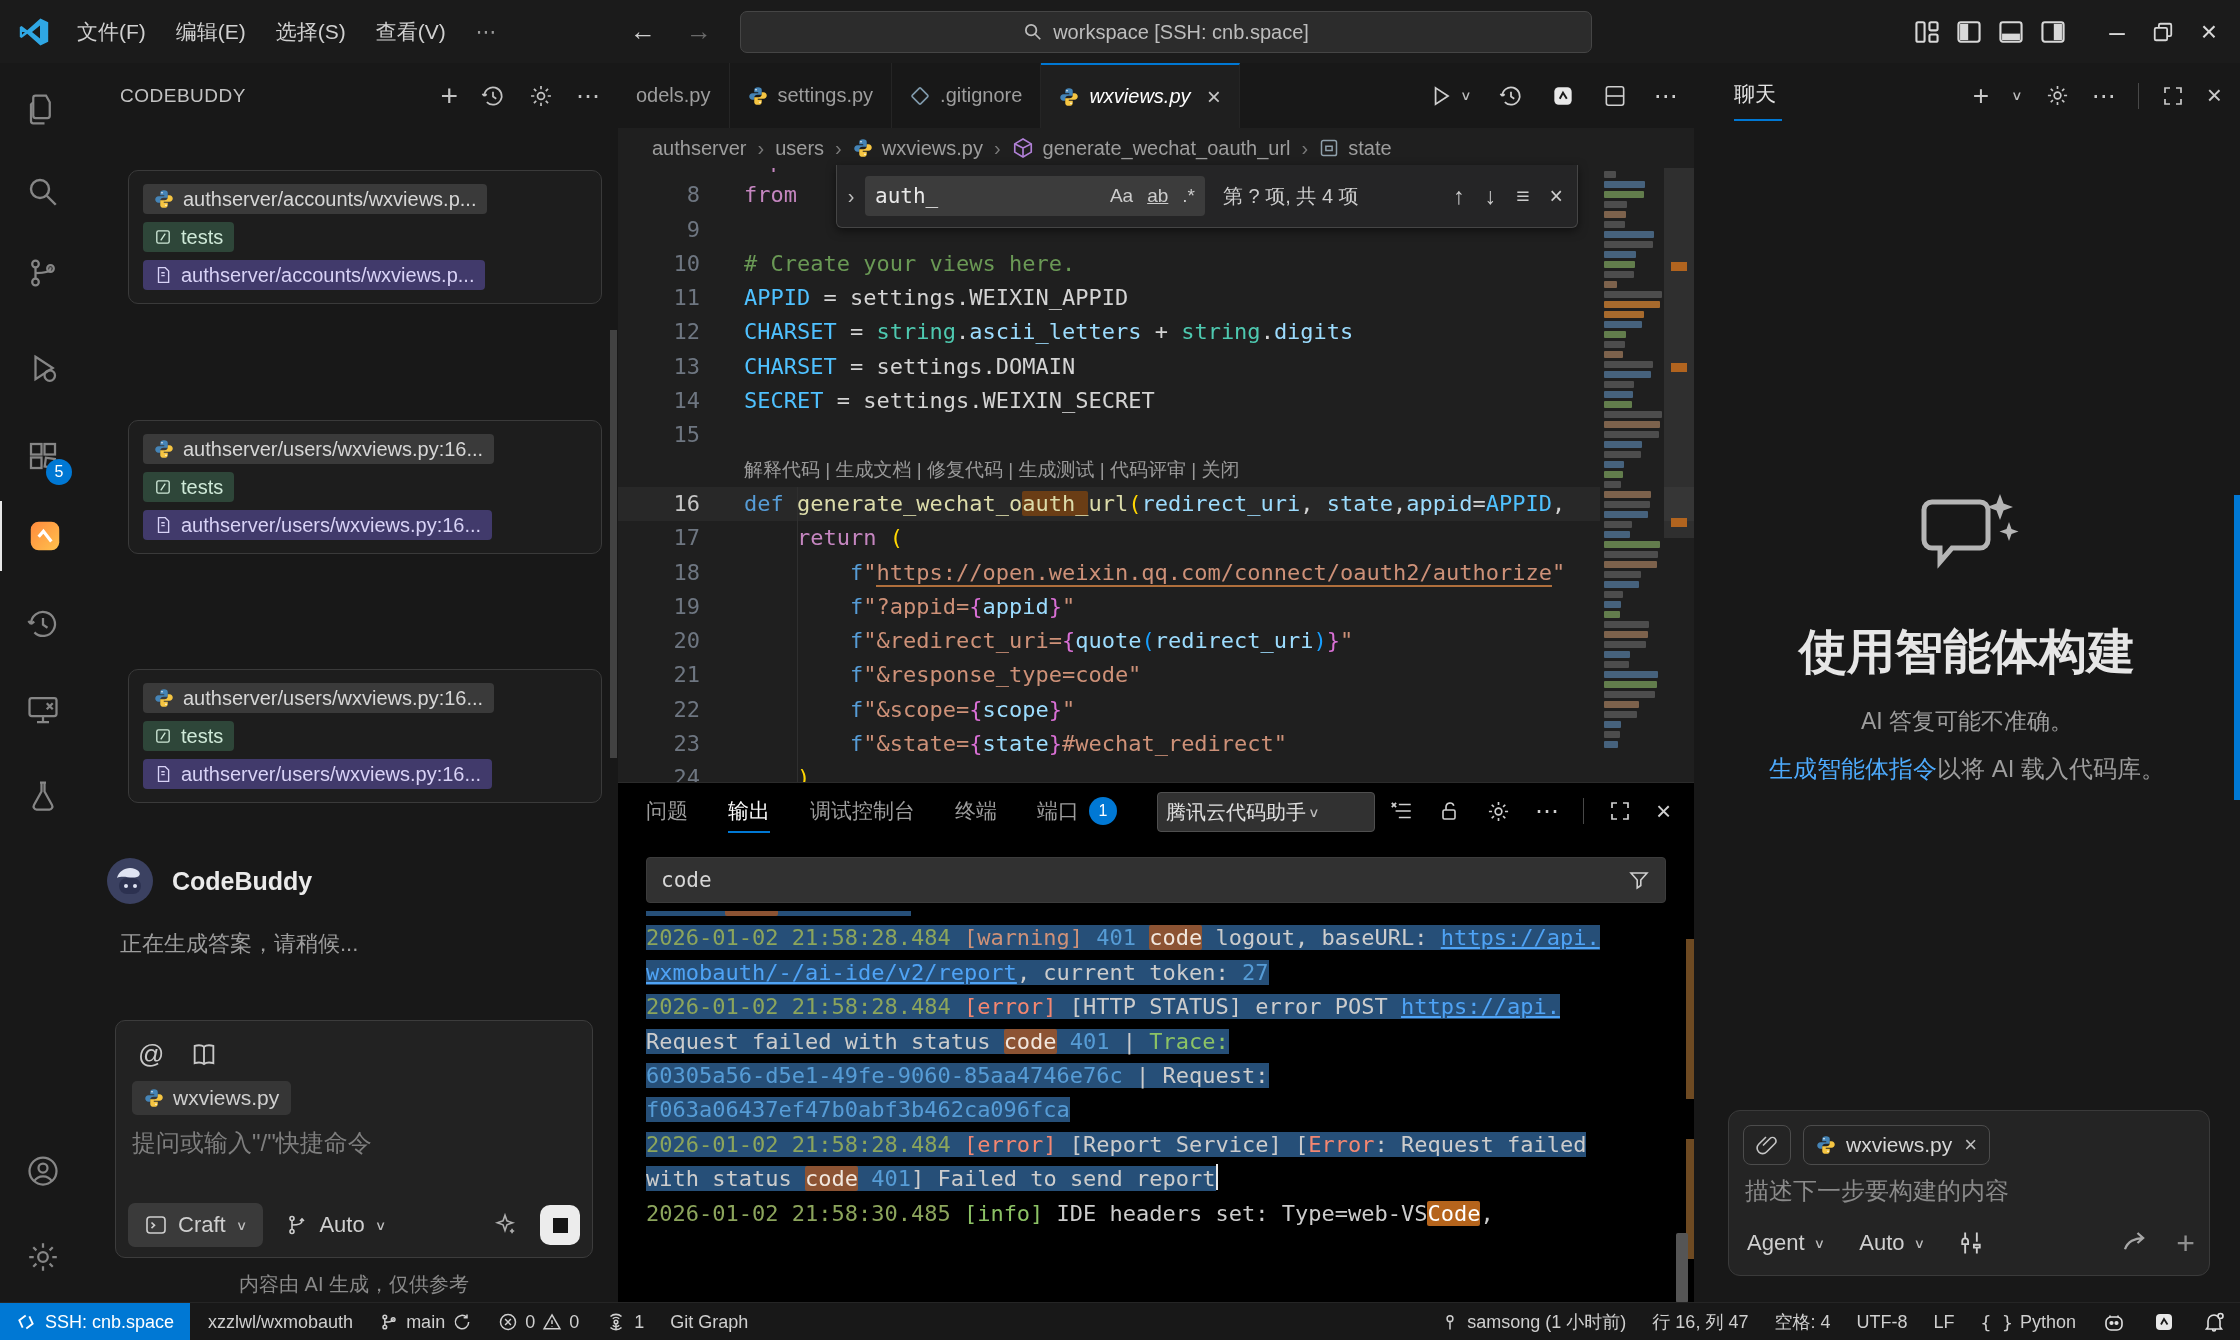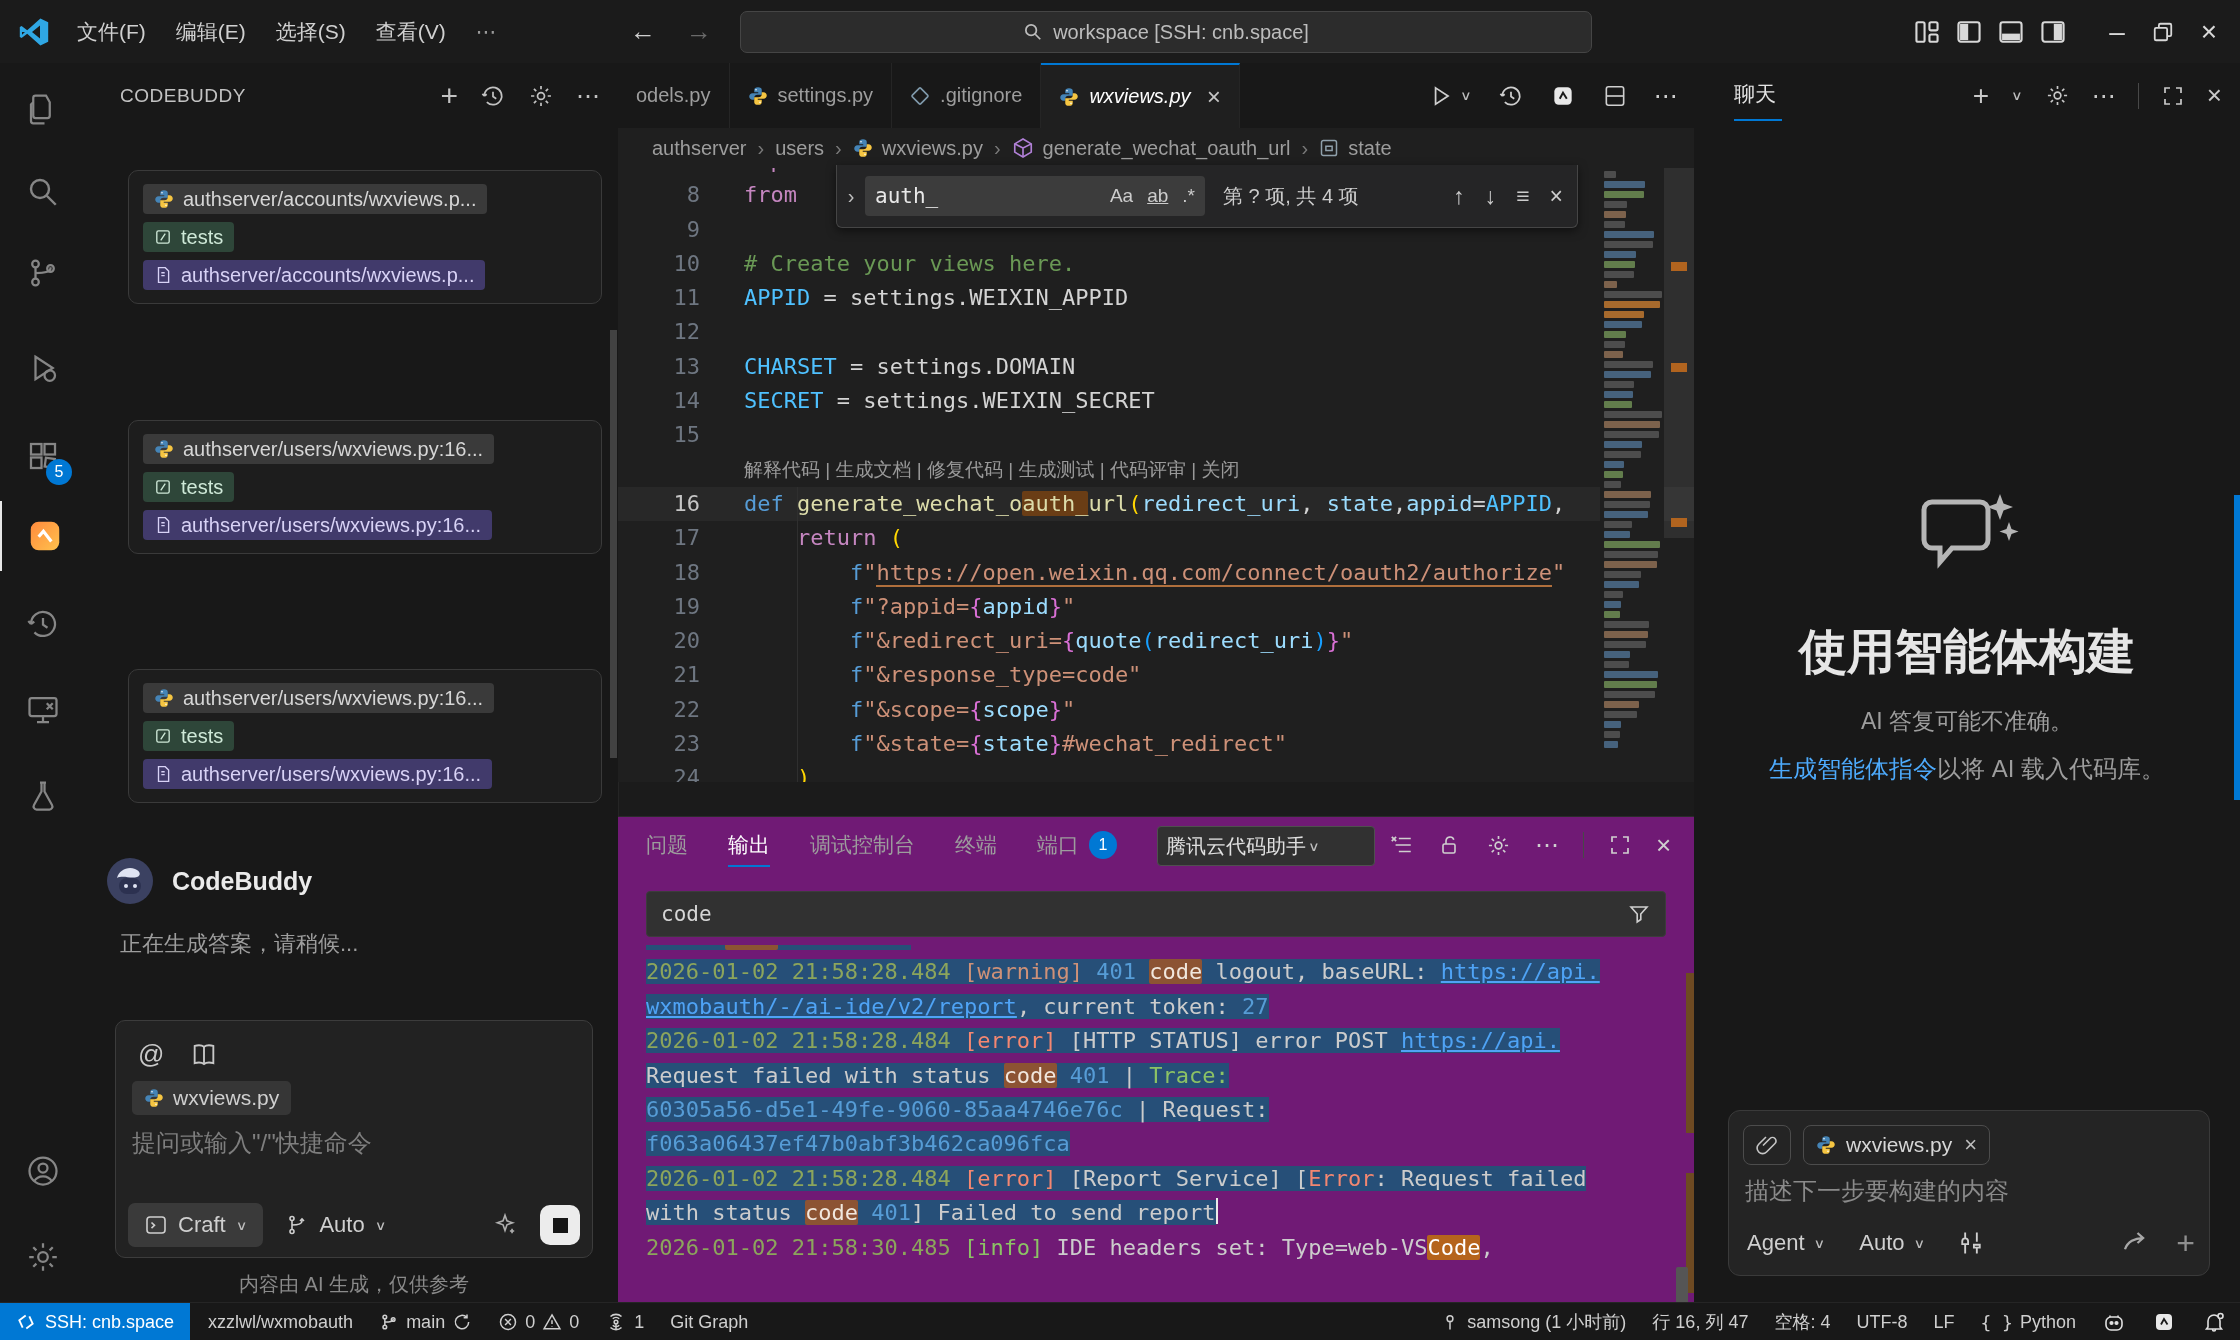--- a/index.html
+++ b/index.html
@@ -87,21 +87,21 @@
   
   .findw{left:836px;top:165px;width:740px;height:62px;background:#252526;border:1px solid #454545;border-top:none;border-radius:0 0 6px 6px;box-shadow:0 3px 10px rgba(0,0,0,.5);display:flex;align-items:center;z-index:30;}
   .fgrip{width:28px;color:#c0c0c0;font-size:20px;text-align:center;}
   .finput{width:340px;height:40px;background:#3c3c3c;border-radius:4px;display:flex;align-items:center;color:#e8e8e8;font-size:21px;padding:0 10px;box-sizing:border-box;font-family:"DejaVu Sans Mono","Liberation Mono",monospace;}
   .finput .opts{margin-left:auto;display:flex;gap:14px;color:#cccccc;font-size:19px;font-family:"Liberation Sans",sans-serif;}
   .opts .u{text-decoration:underline;}
   .fres{color:#cccccc;font-size:20px;margin-left:18px;white-space:nowrap;}
   .facts{margin-left:auto;margin-right:14px;display:flex;gap:20px;color:#cccccc;font-size:23px;align-items:center;}
 
   
-  .panel{left:618px;top:816px;width:1076px;height:520px;background:#701a75;border-top:1px solid #2b2b2b;overflow:hidden;}
+  .panel{left:618px;top:782px;width:1076px;height:520px;background:#000000;border-top:1px solid #2b2b2b;overflow:hidden;}
   .ptabs{position:absolute;left:28px;top:0;height:56px;display:flex;align-items:center;gap:40px;font-size:21px;color:#9d9d9d;}
   .ptab{position:relative;height:56px;display:flex;align-items:center;gap:10px;}
   .ptab.active{color:#fff;}
   .ptab.active:after{content:"";position:absolute;left:0;right:0;bottom:6px;height:2px;background:#0078d4;}
   .pbadge{min-width:28px;height:28px;border-radius:14px;background:#0078d4;color:#fff;font-size:16px;display:flex;align-items:center;justify-content:center;}
   .picker{position:absolute;left:539px;top:9px;width:218px;height:40px;border:1px solid #4f4f4f;background:#313131;border-radius:4px;display:flex;align-items:center;color:#e0e0e0;font-size:20px;padding:0 8px;box-sizing:border-box;white-space:nowrap;overflow:hidden;}
   .picker .chev{margin-left:2px;}
   .pacts{position:absolute;left:770px;top:0;height:56px;display:flex;align-items:center;gap:24px;color:#cfcfcf;}
   .psep{width:1px;height:26px;background:#484848;}
   .pfilter{position:absolute;left:28px;top:74px;width:1020px;height:46px;background:#313131;border:1px solid #3c3c3c;border-radius:4px;display:flex;align-items:center;color:#d6d6d6;font-size:21px;padding:0 14px;box-sizing:border-box;font-family:"DejaVu Sans Mono","Liberation Mono",monospace;}
@@ -586,21 +586,21 @@
       <span class="bc">state</span>
     </div>
 
   <div class="abs codearea">
     <div class="codewrap" id="codelines">
         <div class="cl"><span class="num">7</span><span class="ct"><span class="tk-kw">import </span></span></div>
         <div class="cl"><span class="num">8</span><span class="ct"><span class="tk-kw">from </span></span></div>
         <div class="cl"><span class="num">9</span><span class="ct"></span></div>
         <div class="cl"><span class="num">10</span><span class="ct"><span class="tk-cm"># Create your views here.</span></span></div>
         <div class="cl"><span class="num">11</span><span class="ct"><span class="tk-const">APPID</span><span class="tk-w"> = </span><span class="tk-w">settings.WEIXIN_APPID</span></span></div>
-        <div class="cl"><span class="num">12</span></div>
+        <div class="cl"><span class="num">12</span><span class="ct"><span class="tk-const">CHARSET</span><span class="tk-w"> = </span><span class="tk-cls">string</span><span class="tk-w">.</span><span class="tk-prop">ascii_letters</span><span class="tk-w"> + </span><span class="tk-cls">string</span><span class="tk-w">.</span><span class="tk-prop">digits</span></span></div>
         <div class="cl"><span class="num">13</span><span class="ct"><span class="tk-const">CHARSET</span><span class="tk-w"> = </span><span class="tk-w">settings.DOMAIN</span></span></div>
         <div class="cl"><span class="num">14</span><span class="ct"><span class="tk-const">SECRET</span><span class="tk-w"> = </span><span class="tk-w">settings.WEIXIN_SECRET</span></span></div>
         <div class="cl"><span class="num">15</span><span class="ct"></span></div>
         <div class="cl"><span class="lenstx">解释代码 | 生成文档 | 修复代码 | 生成测试 | 代码评审 | 关闭</span></div>
         <div class="cl cur"><span class="num">16</span><span class="ct"><span class="tk-def">def </span><span class="tk-fn">generate_wechat_o</span><span class="tk-fn tk-find">auth_</span><span class="tk-fn">url</span><span class="tk-br1">(</span><span class="tk-prop">redirect_uri</span><span class="tk-w">, </span><span class="tk-prop">state</span><span class="tk-w">,</span><span class="tk-prop">appid</span><span class="tk-w">=</span><span class="tk-const">APPID</span><span class="tk-w">,</span></span></div>
         <div class="cl"><span class="num">17</span><span class="ct"><span class="tk-w">    </span><span class="tk-kw">return </span><span class="tk-br1">(</span></span></div>
         <div class="cl"><span class="num">18</span><span class="ct"><span class="tk-w">        </span><span class="tk-def">f</span><span class="tk-str">"</span><span class="tk-stru">https://open.weixin.qq.com/connect/oauth2/authorize</span><span class="tk-str">"</span></span></div>
         <div class="cl"><span class="num">19</span><span class="ct"><span class="tk-w">        </span><span class="tk-def">f</span><span class="tk-str">"?appid=</span><span class="tk-brp">{</span><span class="tk-prop">appid</span><span class="tk-brp">}</span><span class="tk-str">"</span></span></div>
         <div class="cl"><span class="num">20</span><span class="ct"><span class="tk-w">        </span><span class="tk-def">f</span><span class="tk-str">"&amp;redirect_uri=</span><span class="tk-brp">{</span><span class="tk-prop">quote</span><span class="tk-br2">(</span><span class="tk-prop">redirect_uri</span><span class="tk-br2">)</span><span class="tk-brp">}</span><span class="tk-str">"</span></span></div>
         <div class="cl"><span class="num">21</span><span class="ct"><span class="tk-w">        </span><span class="tk-def">f</span><span class="tk-str">"&amp;response_type=code"</span></span></div>

